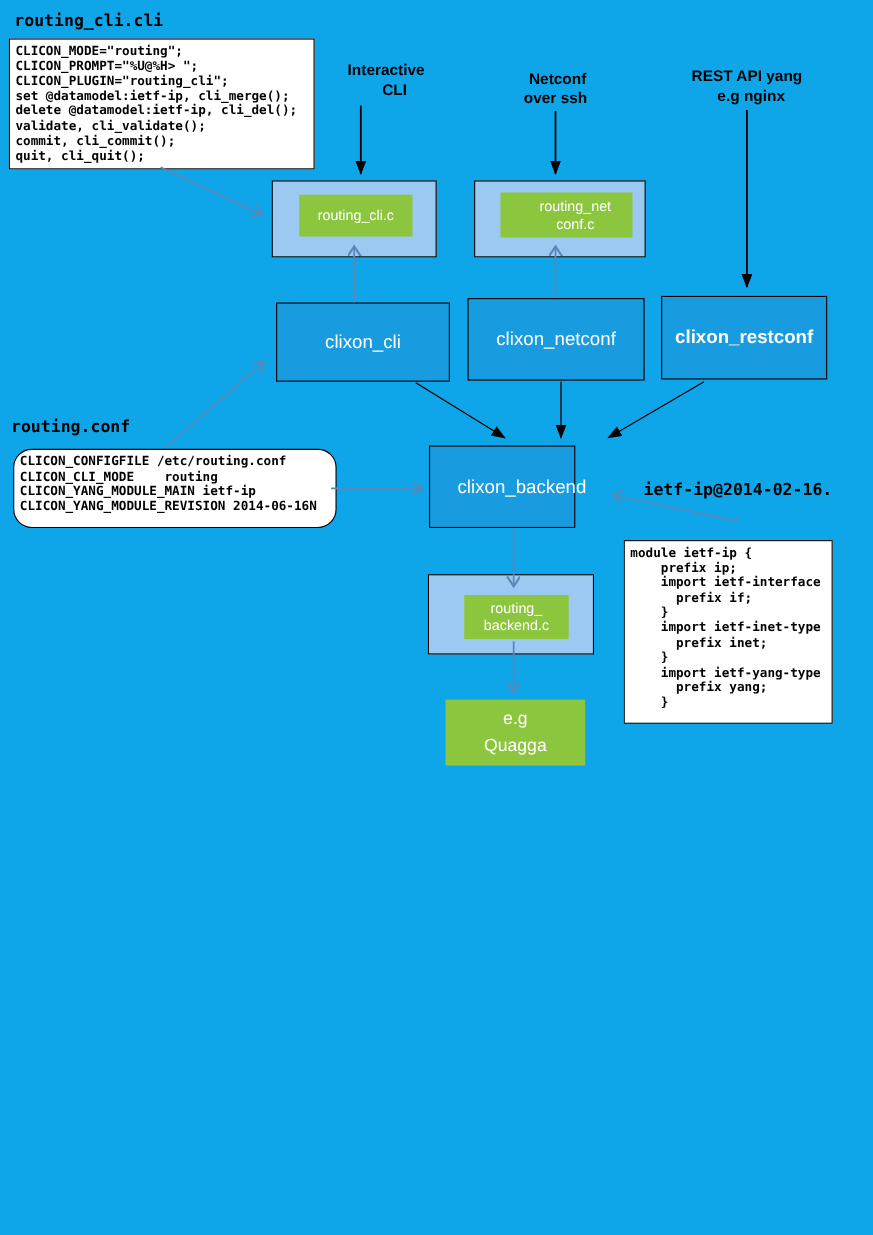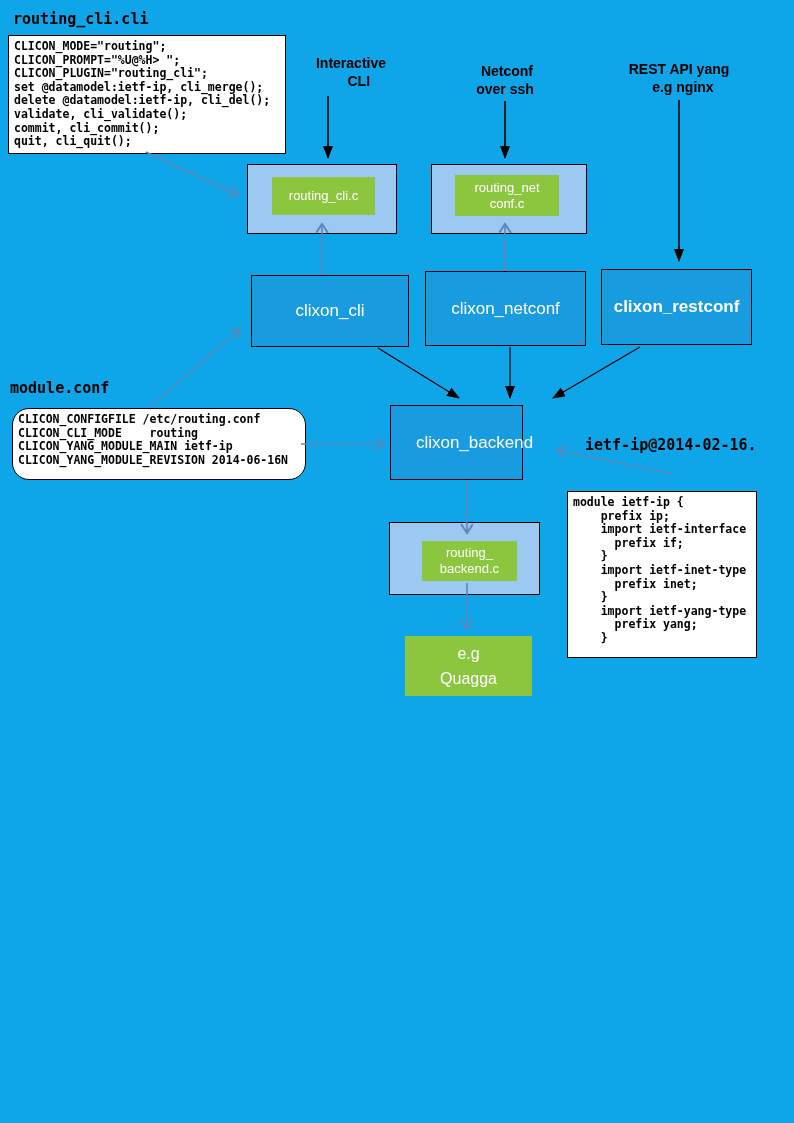--- a/index.html
+++ b/index.html
@@ -42,21 +42,21 @@
     font-size:15px;color:#000;white-space:pre;
   }
   .arrows{position:absolute;left:0;top:0;width:794px;height:1123px;pointer-events:none;}
 </style>
 </head>
 <body>
 
 <div class="canvas">
 
   <div class="mono-title" style="left:13px;top:10px;">routing_cli.cli</div>
-  <div class="mono-title" style="left:10px;top:379px;">module.conf</div>
+  <div class="mono-title" style="left:10px;top:379px;">routing.conf</div>
 
   <div class="code-box" style="left:8px;top:35px;width:276px;height:117px;">
     <pre>CLICON_MODE="routing";
 CLICON_PROMPT="%U@%H&gt; ";
 CLICON_PLUGIN="routing_cli";
 set @datamodel:ietf-ip, cli_merge();
 delete @datamodel:ietf-ip, cli_del();
 validate, cli_validate();
 commit, cli_commit();
 quit, cli_quit();</pre>
@@ -89,21 +89,21 @@
     CLI</div>
   <div class="access-label" style="left:425px;top:62px;width:160px;"> Netconf
 over ssh</div>
   <div class="access-label" style="left:599px;top:60px;width:160px;">REST API yang
   e.g nginx</div>
 
   <div class="light-box" style="left:247px;top:164px;width:150px;height:70px;"></div>
   <div class="green-chip" style="left:272px;top:177px;width:103px;height:38px;">routing_cli.c</div>
 
   <div class="light-box" style="left:431px;top:164px;width:156px;height:70px;"></div>
-  <div class="green-chip" style="left:455px;top:175px;width:104px;height:41px;">routing_net
+  <div class="green-chip" style="left:455px;top:175px;width:104px;height:41px;padding-left:16px;">routing_net
 conf.c</div>
 
   <div class="light-box" style="left:389px;top:522px;width:151px;height:73px;"></div>
   <div class="green-chip" style="left:422px;top:541px;width:95px;height:40px;">routing_
 backend.c</div>
 
   <div class="daemon-box" style="left:251px;top:275px;width:158px;height:72px;">clixon_cli</div>
   <div class="daemon-box" style="left:425px;top:271px;width:161px;height:75px;">clixon_netconf</div>
   <div class="daemon-box" style="left:601px;top:269px;width:151px;height:76px;font-weight:bold;">clixon_restconf</div>
   <div class="daemon-box" style="left:390px;top:405px;width:133px;height:75px;padding-left:36px;">clixon_backend</div>

